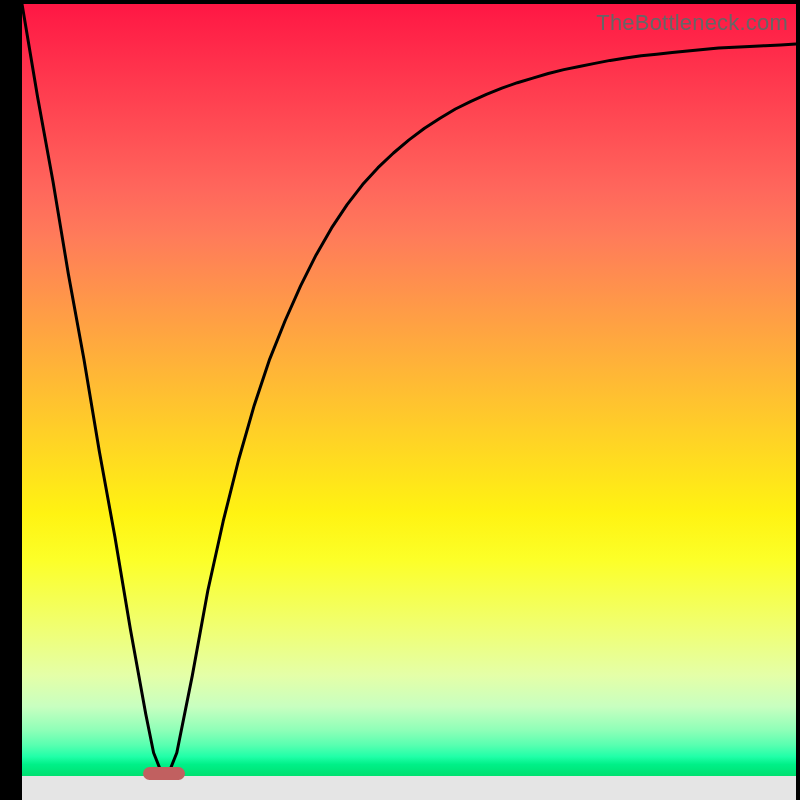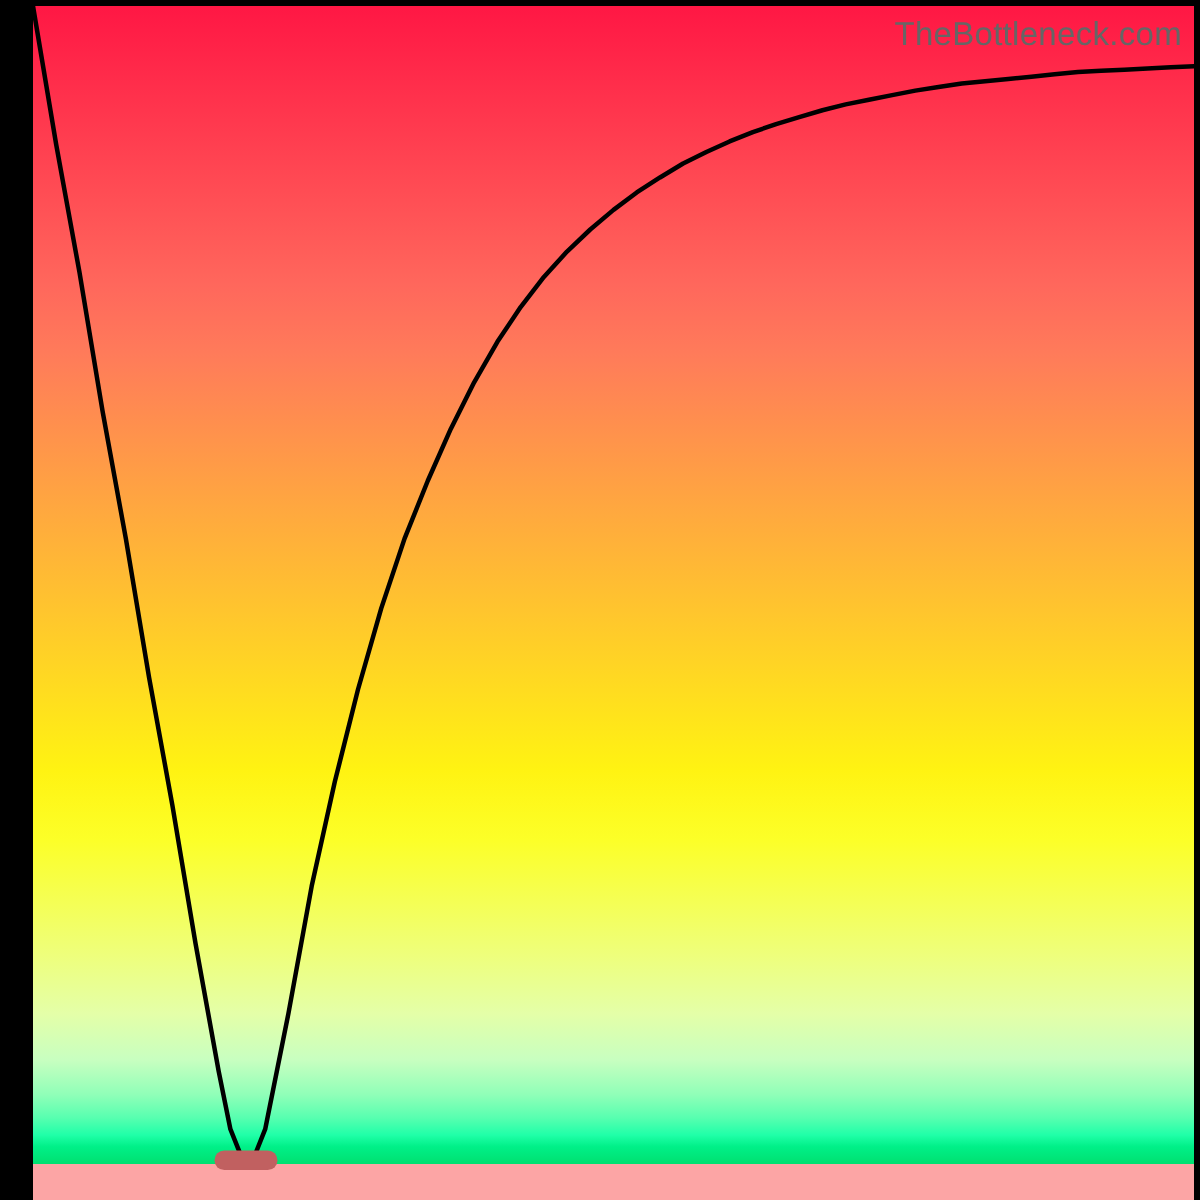--- a/index.html
+++ b/index.html
@@ -10,21 +10,21 @@
     background: #000;
     overflow: hidden;
     font-family: Arial, Helvetica, sans-serif;
   }
   .chart-frame {
     position: absolute;
     left: 22px;
     top: 4px;
     width: 774px;
     height: 796px;
-    background: #fca5a5;
+    background: #e5e5e5;
     text-align: right;
   }
   .plot-area {
     position: absolute;
     left: 0;
     top: 0;
     width: 774px;
     height: 772px;
     background: linear-gradient(to bottom,
       #ff1744 0%,

